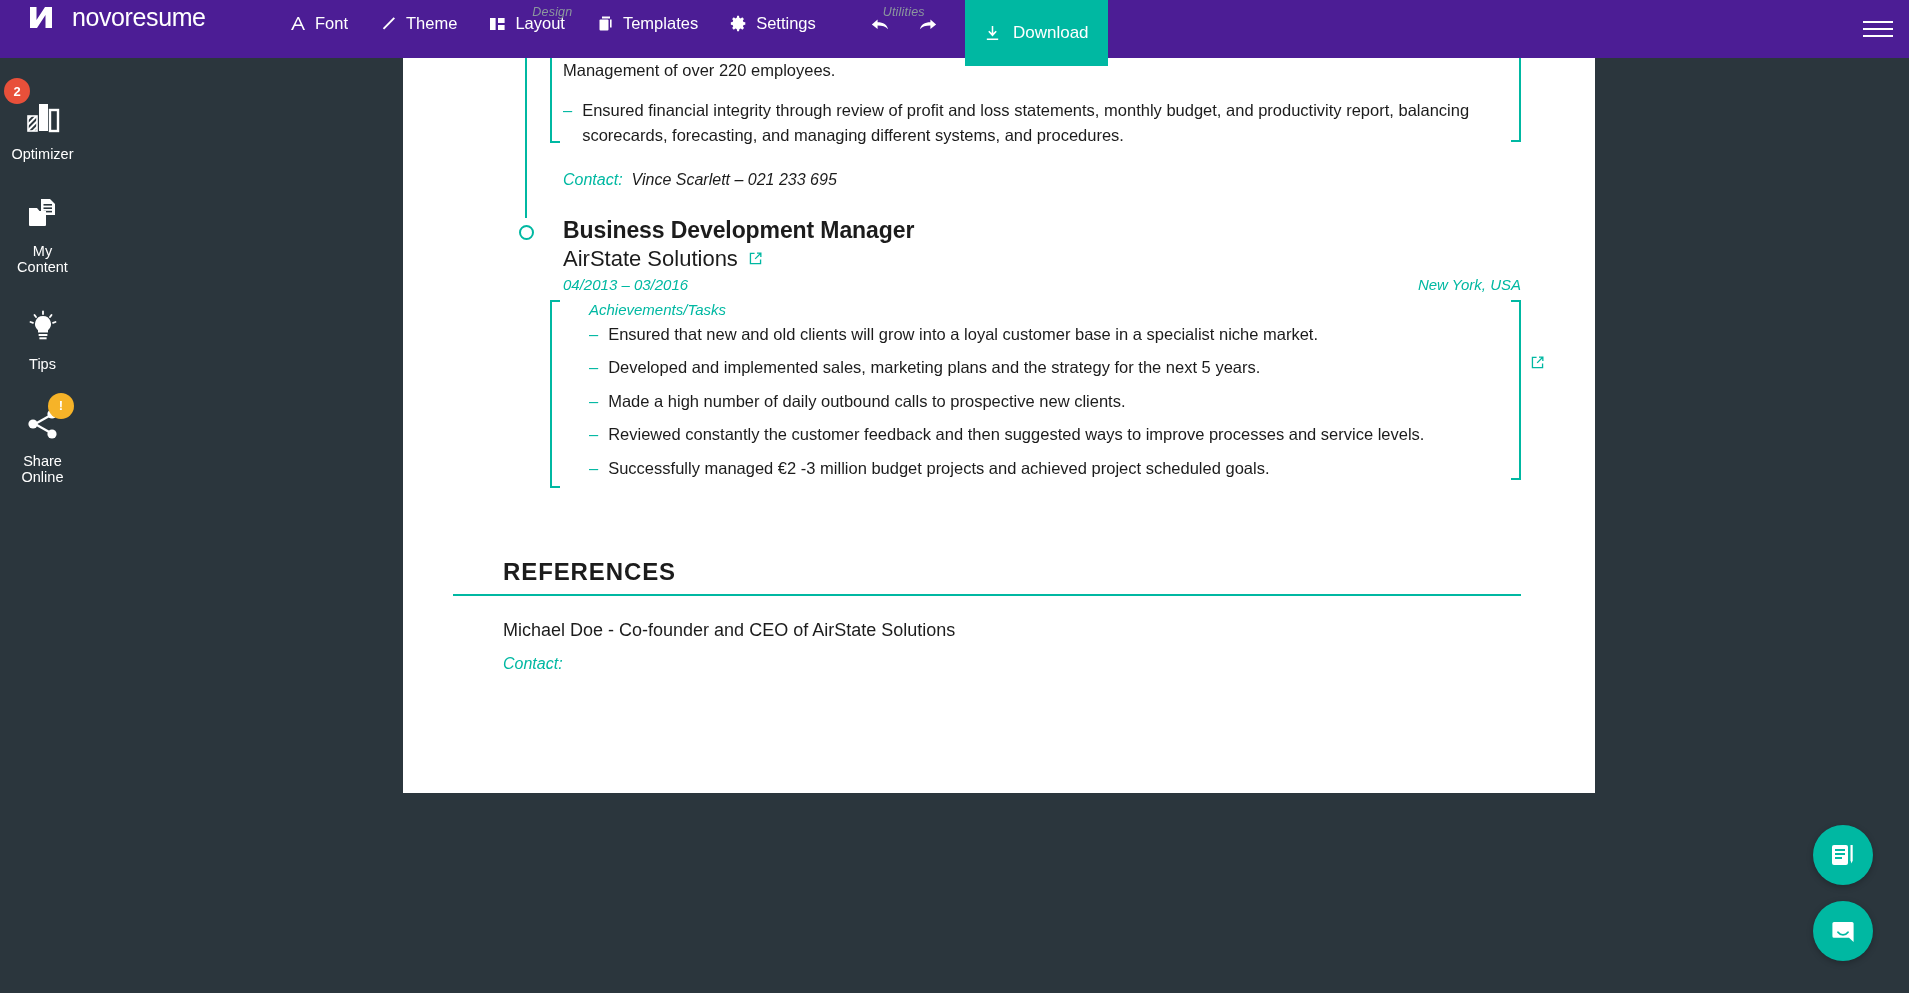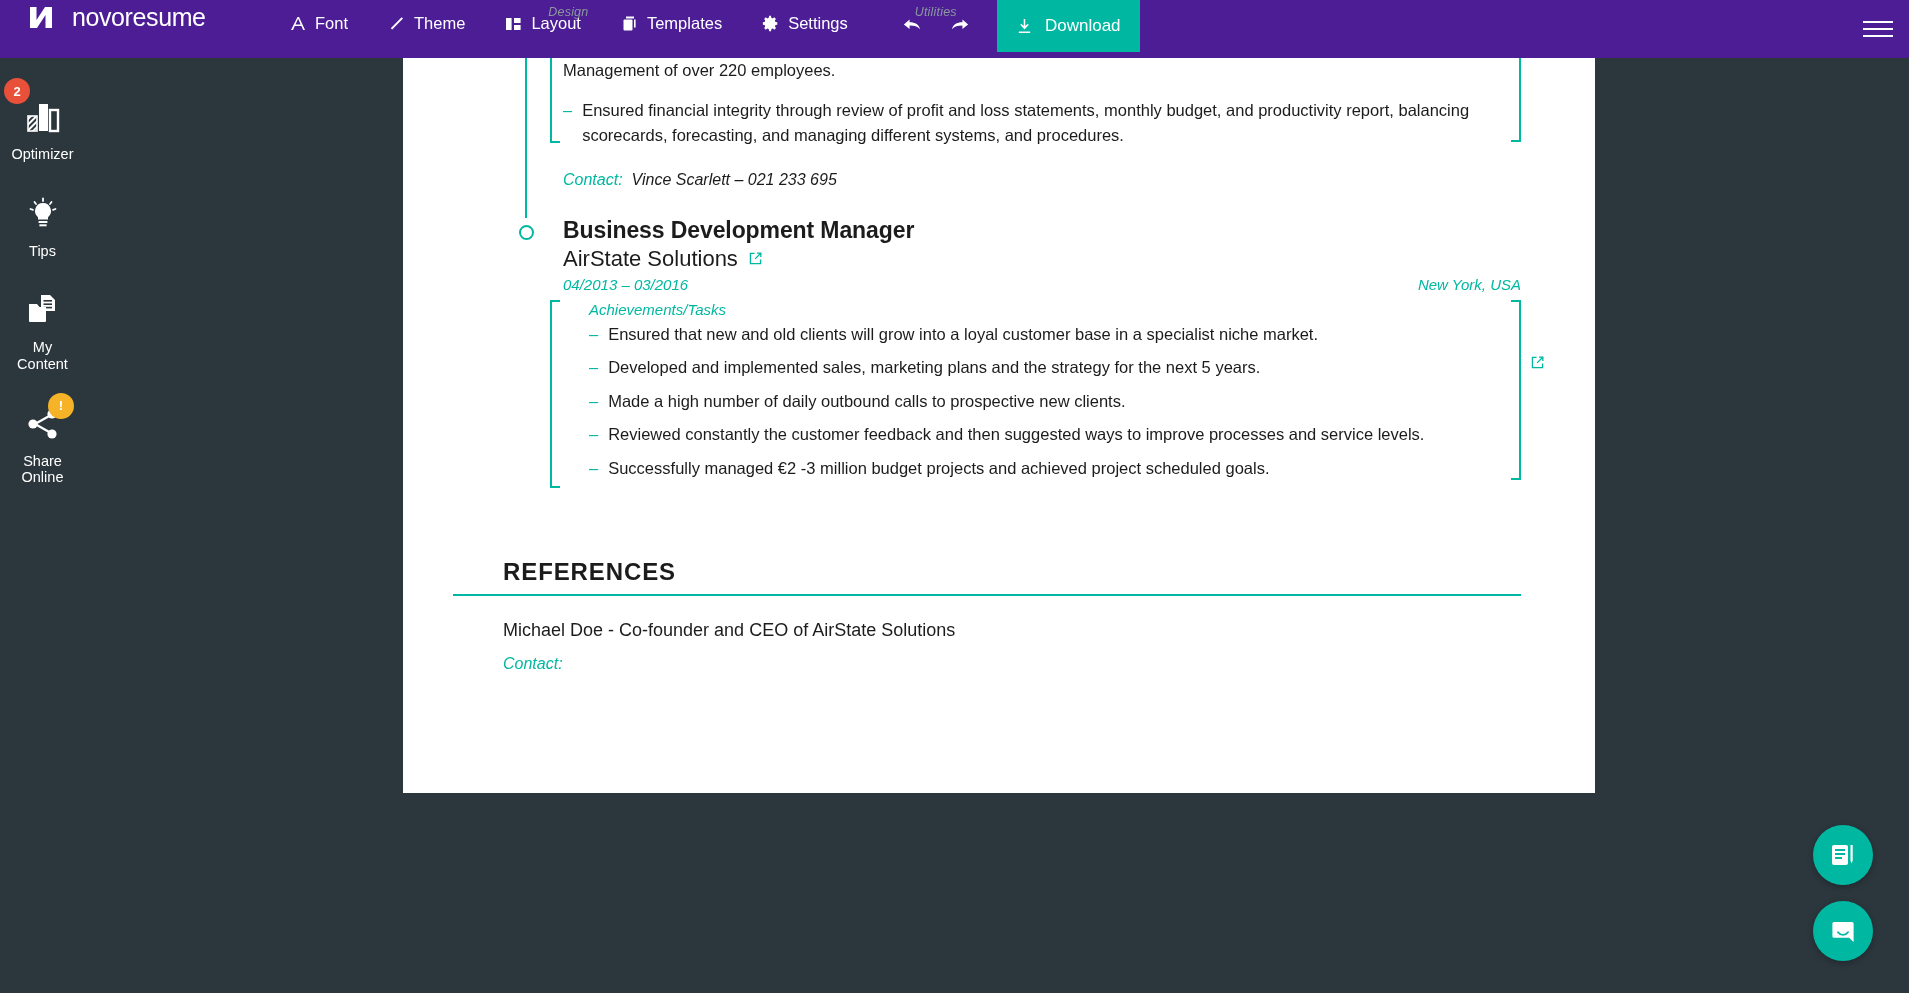--- a/index.html
+++ b/index.html
@@ -22,37 +22,37 @@
   .brand-text { color: #ffffff; font-size: 25px; letter-spacing: -0.4px; font-weight: 400; }
 
   .menu-sep { width: 1px; background: #3b4750; margin: 8px 0; }
 
   .group { position: relative; display: flex; align-items: flex-end; height: 46px; }
   .group-label {
     position: absolute; top: 5px; left: 0; width: 100%;
     text-align: center; font-style: italic; font-size: 12.5px; color: #8c979e;
     letter-spacing: 0.2px; pointer-events: none;
   }
-  .group-items { display: flex; align-items: center; height: 42px; padding-bottom: 3px; gap: 8px; }
+  .group-items { display: flex; align-items: center; height: 42px; padding-bottom: 3px; }
   .menu-btn {
     display: flex; align-items: center; gap: 9px; color: #ffffff;
     font-size: 16.5px; padding: 4px 16px; cursor: pointer; white-space: nowrap;
     background: none; border: none; font-family: inherit; height: 36px;
   }
   .icn { display: inline-flex; align-items: center; justify-content: center; }
   .icn svg { display: block; }
 
   .util-group { margin-left: 10px; }
   .util-items { display: flex; align-items: center; gap: 8px; padding: 0 16px 3px 16px; height: 42px; }
   .util-btn { background: none; border: none; cursor: pointer; padding: 6px 10px; display: flex; }
 
   .download-btn {
     background: #00b8a2; border: none; cursor: pointer; color: #fff;
     display: flex; align-items: center; justify-content: center; gap: 12px;
-    width: 143px; height: 52px; font-size: 17px; font-family: inherit;
+    width: 143px; height: 66px; font-size: 17px; font-family: inherit;
   }
 
   .topbar-spacer { flex: 1; }
   .mydocs {
     color: #fff; font-size: 17px; display: flex; align-items: center;
     cursor: pointer; padding: 0 18px; height: 58px;
   }
   .burger { display: flex; flex-direction: column; justify-content: center; gap: 5px;
     width: 62px; height: 58px; align-items: center; cursor: pointer; }
   .burger span { display: block; width: 30px; height: 2px; background: #fff; }
@@ -283,20 +283,33 @@
             <pattern id="hatch" width="4" height="4" patternUnits="userSpaceOnUse" patternTransform="rotate(45)">
               <rect width="2" height="4" fill="#ffffff"></rect>
             </pattern>
           </defs>
           <rect x="4" y="17" width="9" height="15" fill="url(#hatch)" stroke="#fff" stroke-width="1.6"></rect>
           <rect x="15" y="5" width="9" height="27" fill="#ffffff"></rect>
           <rect x="26" y="11" width="8" height="21" fill="none" stroke="#fff" stroke-width="2.4"></rect>
         </svg>
       </span>
       <span class="side-label">Optimizer</span>
+    </div>
+
+    <div class="side-item">
+      <span class="side-ico">
+        <svg width="36" height="34" viewBox="0 0 36 34">
+          <path fill="#fff" d="M16 2 h9 l5 5 v11 h-14 z"></path>
+          <rect x="18.5" y="7" width="8.5" height="1.6" fill="#2b363d"></rect>
+          <rect x="18.5" y="10.4" width="8.5" height="1.6" fill="#2b363d"></rect>
+          <rect x="18.5" y="13.8" width="8.5" height="1.6" fill="#2b363d"></rect>
+          <path fill="#fff" d="M4 11 h8 l2.5 3 h6.5 v14 a1 1 0 01-1 1 H5 a1 1 0 01-1-1 z"></path>
+        </svg>
+      </span>
+      <span class="side-label"><span>My</span><br><span>Content</span></span>
     </div>
 
     <div class="side-item">
       <span class="side-ico">
         <svg width="34" height="34" viewBox="0 0 34 34">
           <path fill="#fff" d="M17 6a8 8 0 00-5 14.2v2.3h10v-2.3A8 8 0 0017 6z"></path>
           <rect x="12.6" y="24" width="8.8" height="2" fill="#fff"></rect>
           <rect x="13.4" y="27.3" width="7.2" height="2" fill="#fff"></rect>
           <g stroke="#fff" stroke-width="1.8" stroke-linecap="round">
             <line x1="17" y1="1.5" x2="17" y2="4"></line>
@@ -304,33 +317,20 @@
             <line x1="25.5" y1="5" x2="24" y2="7"></line>
             <line x1="4.5" y1="12" x2="7" y2="12.8"></line>
             <line x1="29.5" y1="12" x2="27" y2="12.8"></line>
           </g>
         </svg>
       </span>
       <span class="side-label">Tips</span>
     </div>
 
     <div class="side-item">
-      <span class="side-ico">
-        <svg width="36" height="34" viewBox="0 0 36 34">
-          <path fill="#fff" d="M16 2 h9 l5 5 v11 h-14 z"></path>
-          <rect x="18.5" y="7" width="8.5" height="1.6" fill="#2b363d"></rect>
-          <rect x="18.5" y="10.4" width="8.5" height="1.6" fill="#2b363d"></rect>
-          <rect x="18.5" y="13.8" width="8.5" height="1.6" fill="#2b363d"></rect>
-          <path fill="#fff" d="M4 11 h8 l2.5 3 h6.5 v14 a1 1 0 01-1 1 H5 a1 1 0 01-1-1 z"></path>
-        </svg>
-      </span>
-      <span class="side-label"><span>My</span><br><span>Content</span></span>
-    </div>
-
-    <div class="side-item">
       <span class="badge badge-orange">!</span>
       <span class="side-ico">
         <svg width="36" height="32" viewBox="0 0 36 32">
           <line x1="10" y1="16" x2="26" y2="7" stroke="#fff" stroke-width="2.2"></line>
           <line x1="10" y1="16" x2="26" y2="25" stroke="#fff" stroke-width="2.2"></line>
           <circle cx="8" cy="16" r="4.6" fill="#fff"></circle>
           <circle cx="27" cy="6" r="4.6" fill="#fff"></circle>
           <circle cx="27" cy="26" r="4.6" fill="#fff"></circle>
         </svg>
       </span>

